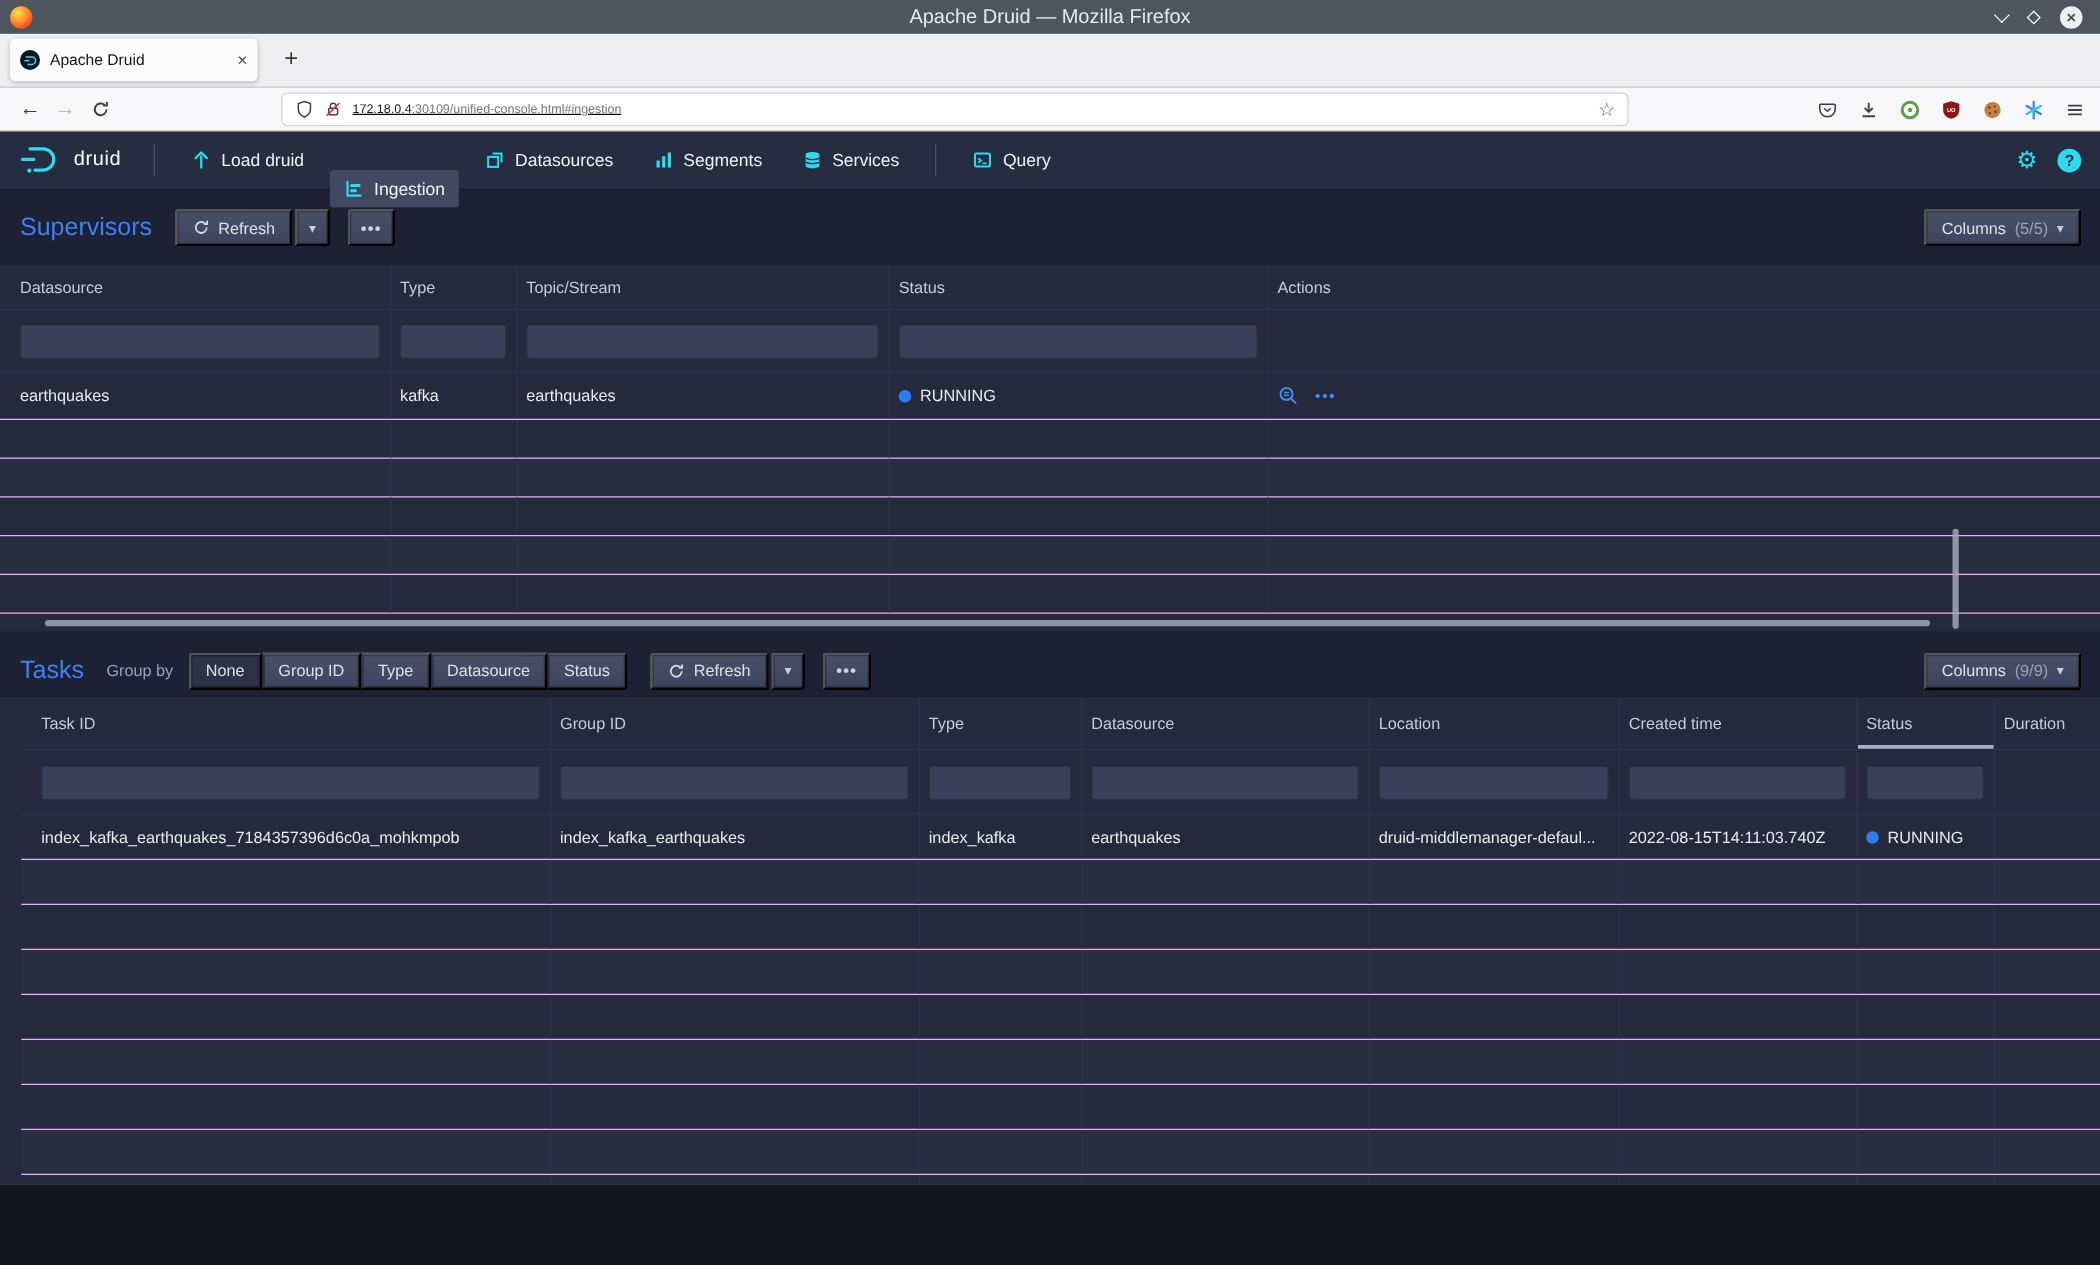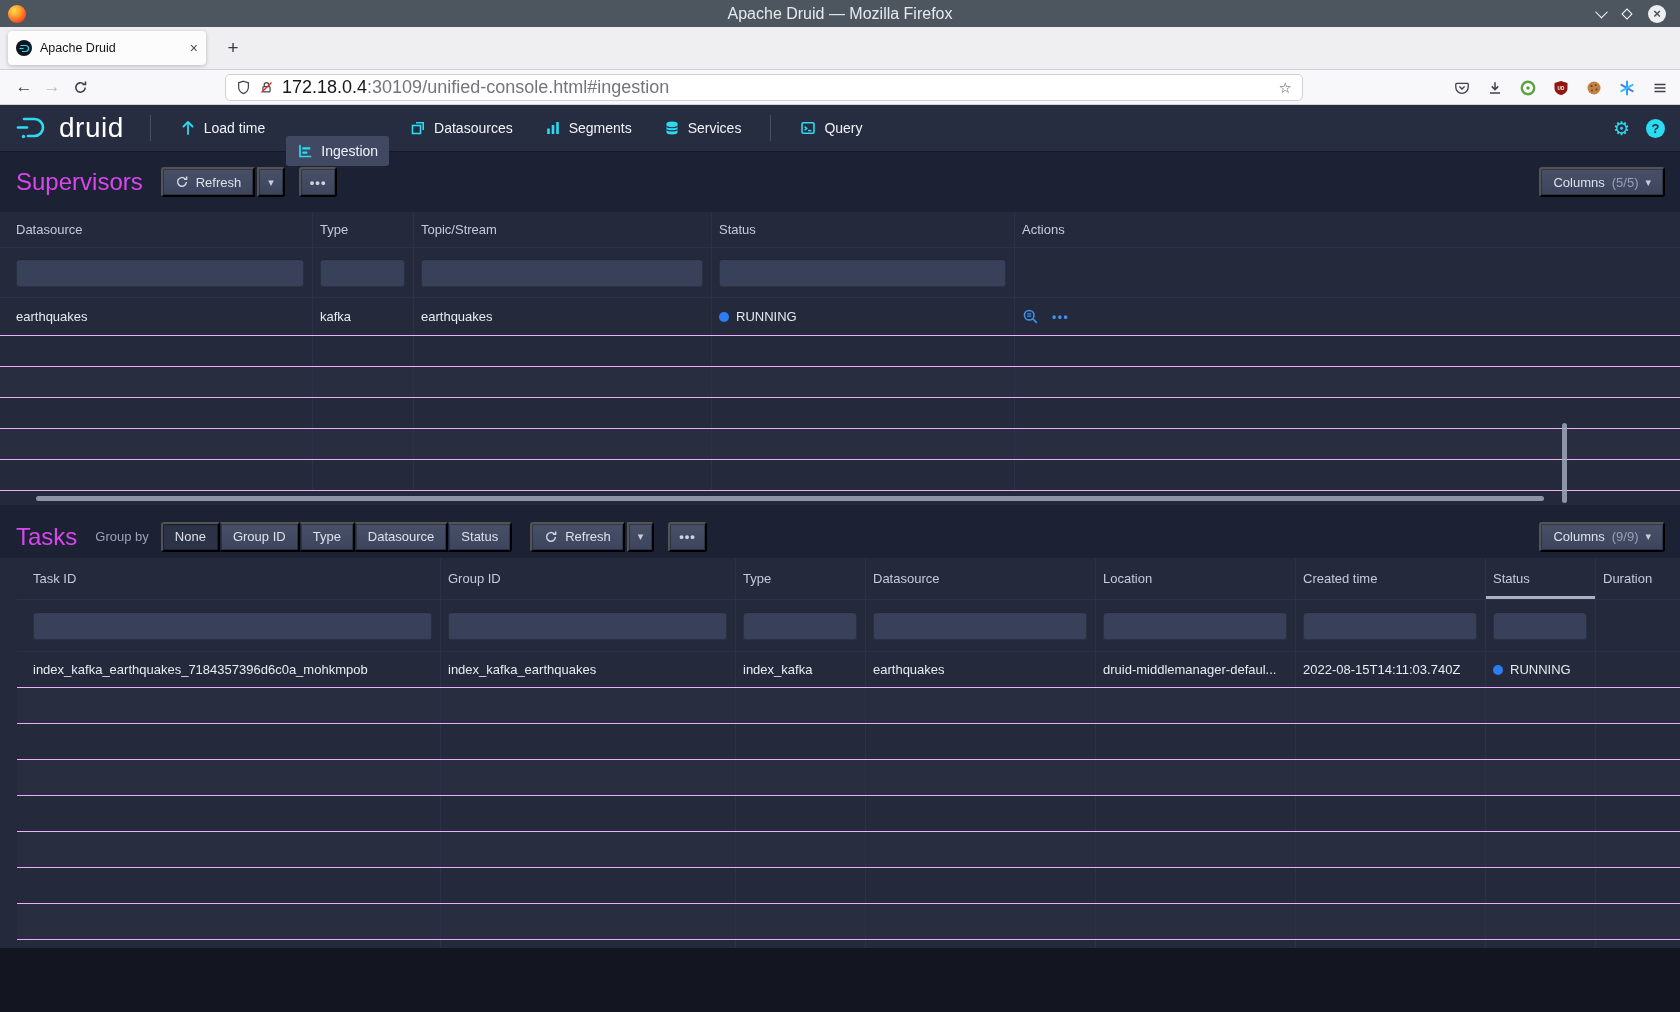--- a/index.html
+++ b/index.html
@@ -28,46 +28,46 @@
   .newtab { position:absolute; left:220px; top:8px; width:26px; height:26px; display:flex; align-items:center;
     justify-content:center; color:#3a3a40; font-size:19px; }
 
   
   .toolbar { height:35px; background:#f8f8fa; border-bottom:1px solid #d2d2d8; position:relative; display:flex; align-items:center; }
   .navbtn { width:28px; text-align:center; font-size:17px; color:#3f3f45; }
   .navbtn.disabled { color:#b9b9bf; }
   .toolbar .back { margin-left:10px; }
   .urlbar { position:absolute; left:225px; top:4px; width:1078px; height:27px; background:#fff;
     border:1px solid #d0d0d7; border-radius:5px; display:flex; align-items:center; padding:0 10px; gap:8px; }
-  .url-text { font-size:18px; white-space:nowrap; overflow:hidden; }
+  .url-text { font-size:10px; white-space:nowrap; overflow:hidden;text-decoration:underline; }
   .url-host { color:#17171b; }
   .url-rest { color:#74747c; }
   .star { margin-left:auto; color:#57575e; font-size:15px; }
   .tool-icons { position:absolute; right:12px; top:0; height:35px; display:flex; align-items:center; gap:17px; }
 
   
   .druid-nav { height:47px; background:#272d41; border-bottom:1px solid #151929; display:flex; align-items:center; padding:0 15px; gap:10px; }
   .brand { display:flex; align-items:center; gap:4px; margin-right:8px; }
-  .brand-text { color:#fff; font-size:28px; font-weight:300; letter-spacing:.5px; }
+  .brand-text { color:#fff; font-size:16px; font-weight:300; letter-spacing:.5px; }
   .nav-sep { width:1px; height:26px; background:rgba(255,255,255,.16); margin:0 8px; }
   .nav-item { display:flex; align-items:center; gap:8px; color:#f1f3f8; font-size:14px; padding:7px 11px; border-radius:3px; }
   .nav-item.active { background:#414962;margin-top:45px; }
   .nav-right { margin-left:auto; display:flex; align-items:center; gap:16px; }
   .gear { color:#2adbf2; font-size:19px; line-height:1; }
   .help-circle { width:19px; height:19px; border-radius:50%; background:#2adbf2; color:#252b3e;
     font-size:13px; font-weight:bold; display:flex; align-items:center; justify-content:center; }
 
   
   .section { position:relative; }
   .sec-sup { height:363px; }
   .sec-tasks { height:433px; overflow:hidden; }
   .sec-header { display:flex; align-items:center; padding:0 15px 0 16px; }
   .sec-sup .sec-header { height:60px; }
   .sec-tasks .sec-header { height:43px; }
-  .sec-title { font-size:24px; color:#d946ef; font-weight:400; margin-right:18px; }
+  .sec-title { font-size:20px; color:#3b82f6; font-weight:400; margin-right:18px; }
   .groupby-label { color:#99a2b5; font-size:13px; margin-right:12px; }
 
   .btn { height:30px; display:inline-flex; align-items:center; gap:7px; padding:0 12px; border-radius:3px;
     background:linear-gradient(180deg, rgba(255,255,255,.06), rgba(255,255,255,0)), #3d455e;
     box-shadow:inset 0 0 0 1px rgba(16,22,26,.4); color:#dde1ec; font-size:13px; white-space:nowrap; }
   .btn.caret-btn { padding:0 9px; border-radius:0 3px 3px 0; margin-left:2px; }
   .btn.refresh-btn { border-radius:3px 0 0 3px; }
   .btn.more-btn { padding:0 9px; letter-spacing:1px; font-weight:bold; color:#cdd3e2; margin-left:14px; }
   .btn.seg { border-radius:0; }
   .seg-group { display:inline-flex; margin-right:18px; }
@@ -210,21 +210,21 @@
     </svg>
     <span class="brand-text">druid</span>
   </div>
   <div class="nav-sep"></div>
 
   <div class="nav-item">
     <svg width="16" height="16" viewBox="0 0 16 16">
       <path d="M3.5 6.5 8 2l4.5 4.5" fill="none" stroke="#2adbf2" stroke-width="1.8" stroke-linecap="round" stroke-linejoin="round"></path>
       <path d="M8 5v9" stroke="#2adbf2" stroke-width="1.8" stroke-linecap="round"></path>
     </svg>
-    <span>Load time</span>
+    <span>Load druid</span>
   </div>
 
   <div class="nav-item active">
     <svg width="16" height="16" viewBox="0 0 16 16">
       <path d="M3 2.5v11H13.5" fill="none" stroke="#2adbf2" stroke-width="1.7" stroke-linecap="round"></path>
       <rect x="5.3" y="4.2" width="8" height="2.4" fill="#2adbf2" rx="0.5"></rect>
       <rect x="5.3" y="8.4" width="5" height="2.4" fill="#2adbf2" rx="0.5"></rect>
     </svg>
     <span>Ingestion</span>
   </div>

